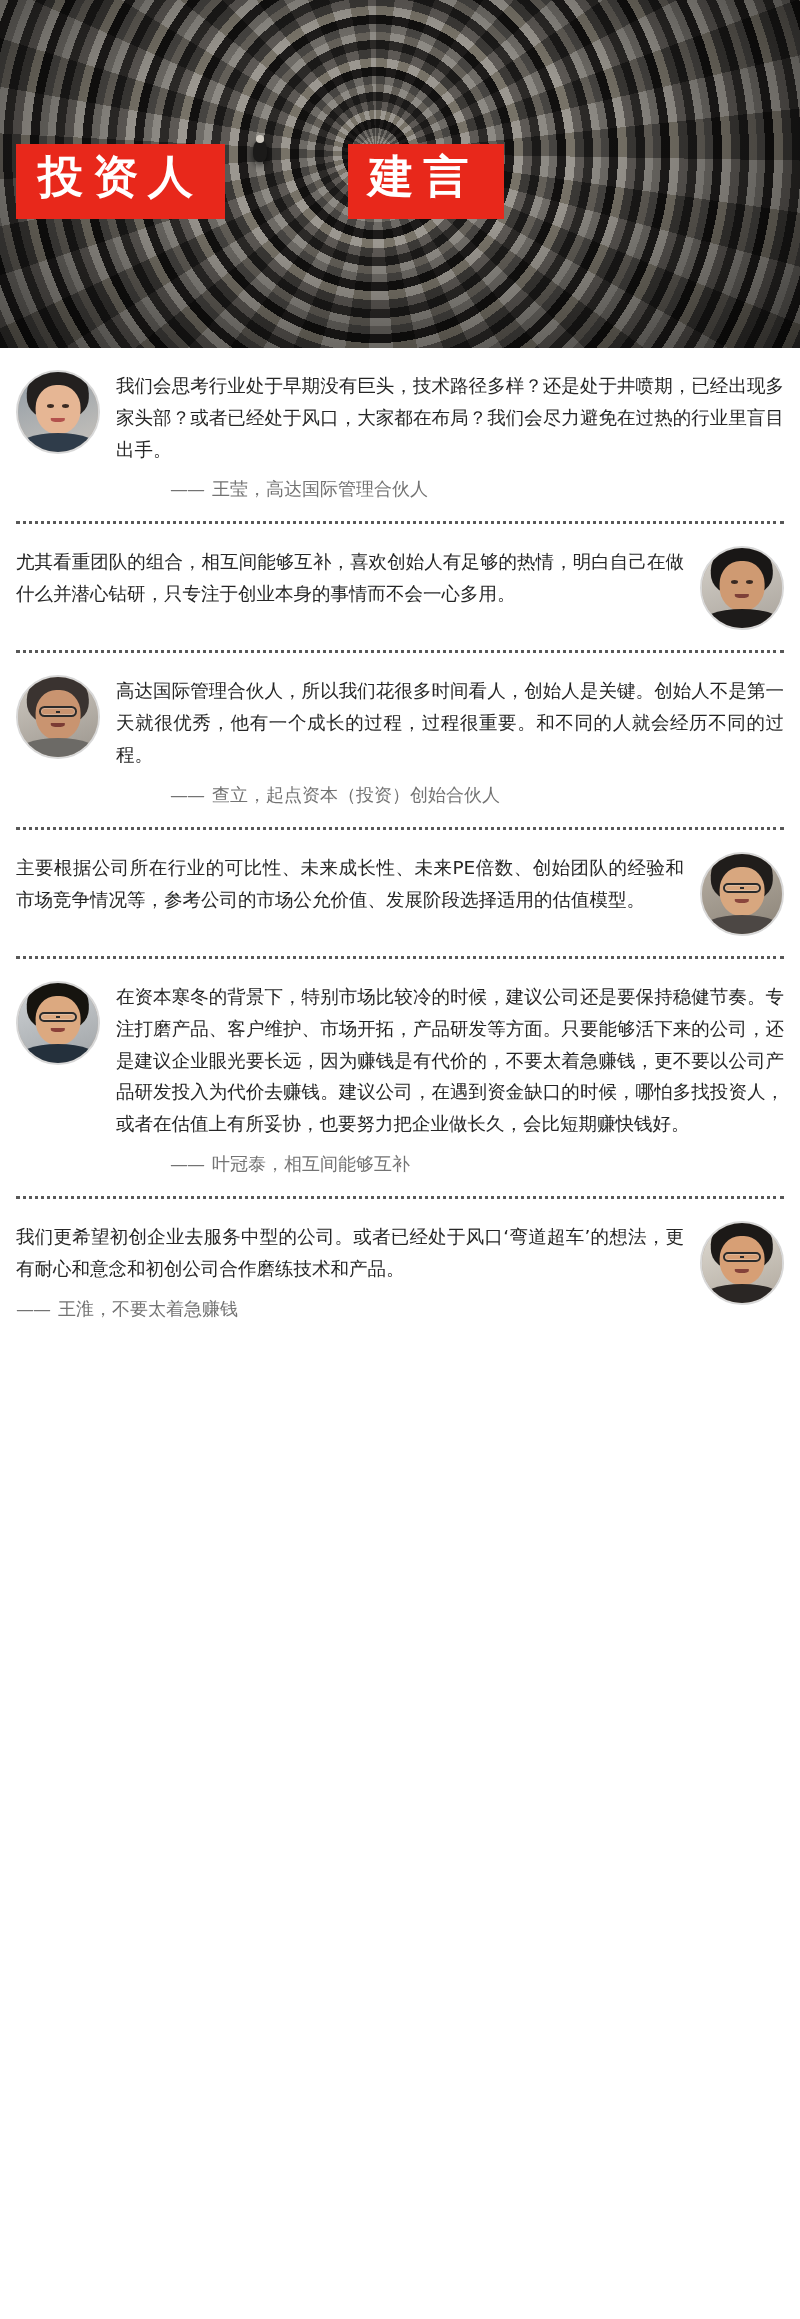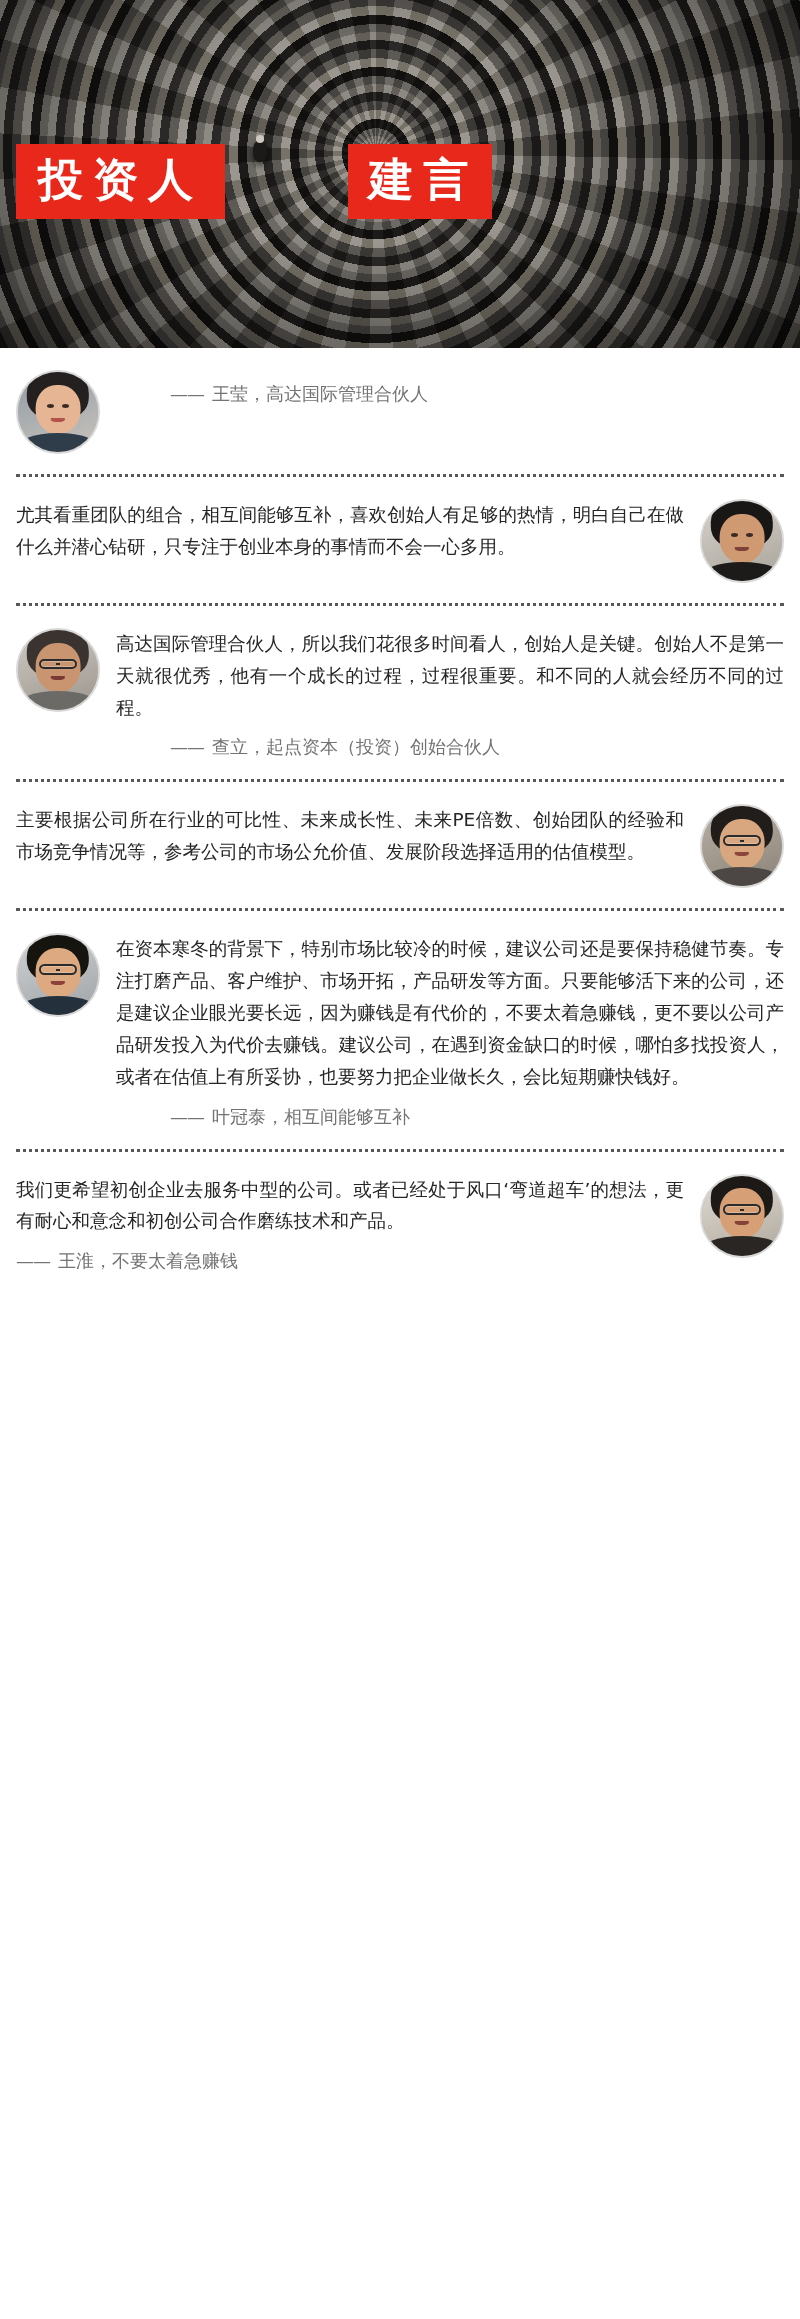--- a/index.html
+++ b/index.html
@@ -79,27 +79,27 @@
   }
   .hero-title-line {
     background: #e8281b;
     color: #ffffff;
     font-size: 45px;
     font-weight: bold;
     letter-spacing: 10px;
     line-height: 1;
     padding: 14px 22px 16px 22px;
     display: inline-block;
-    font-family: Liberation Serif, serif;
+    font-family: Liberation Mono, monospace;
   }
   .hero-title-line.second {
     margin-left: 119px;
     margin-top: 2px;
     padding-left: 20px;
-    padding-right: 14px;
+    padding-right: 26px;
   }
 
   
   .quotes { padding: 0; }
   .quote {
     display: flex;
     align-items: flex-start;
     padding: 22px 16px 20px 16px;
     gap: 16px;
   }
@@ -221,20 +221,21 @@
           <div class="bg" style="background:linear-gradient(160deg,#8f9aa4,#c9c4bd)"></div>
           <div class="hair" style="background:#23201f"></div>
           <div class="skin" style="background:#e6b694"></div>
           <div class="eye l"></div>
             <div class="eye r"></div>
           <div class="mouth" style="background:#b3524d"></div>
           <div class="shoulders" style="background:#2f3c4a"></div>
         </div>
       </div>
       <div class="qbody">
+        <div class="qtext">我们会思考行业处于早期没有巨头，技术路径多样？还是处于井喷期，已经出现多家头部？或者已经处于风口，大家都在布局？我们会尽力避免在过热的行业里盲目出手。</div>
         <div class="qattr indent">
           <span class="dash">——</span><span>王莹，高达国际管理合伙人</span>
         </div>
       </div>
     </div>
     <div class="divider"></div>
 
     <div class="quote right">
       <div class="avatar">
         <div class="face">

